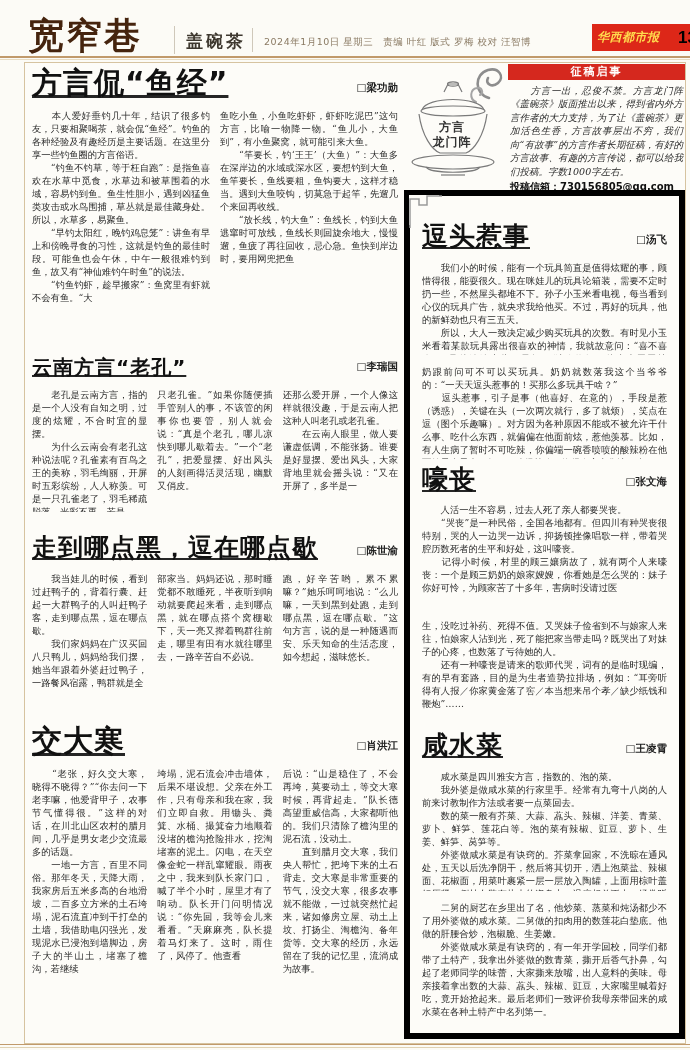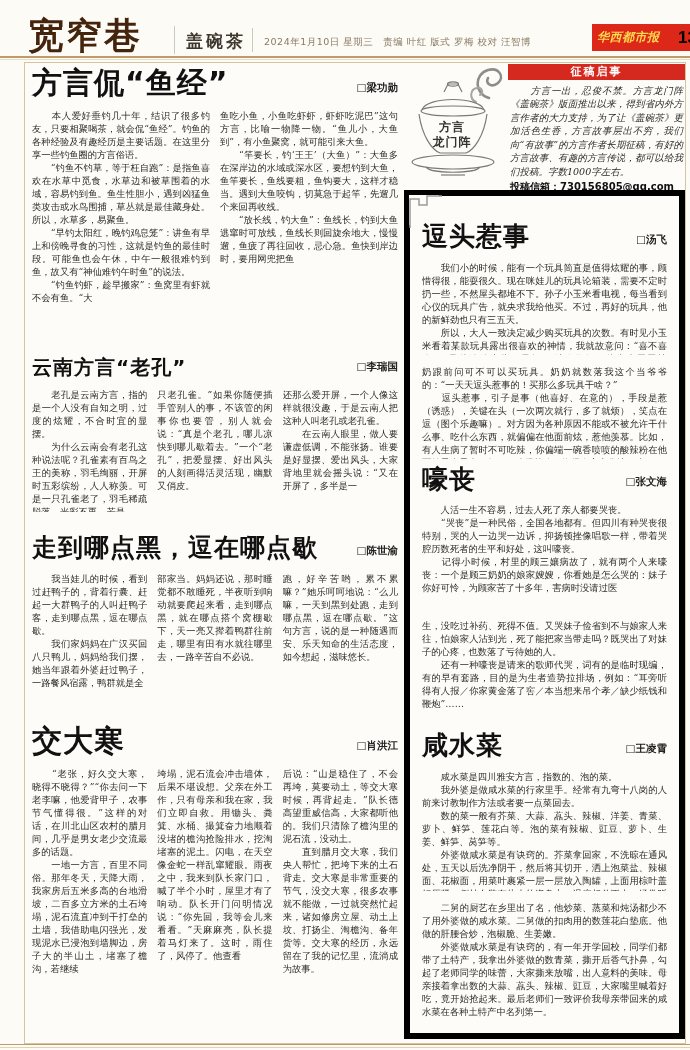--- a/index.html
+++ b/index.html
@@ -21,21 +21,21 @@
   .top-rule{position:absolute;left:0;top:56px;width:690px;height:2px;background:#c19a6b;}
   .top-rule2{position:absolute;left:0;top:59px;width:690px;height:1px;background:#e8dcc2;}
   .bottom-rule{position:absolute;left:0;top:1044px;width:690px;height:1px;background:#c19a6b;}
   .bottom-rule2{position:absolute;left:0;top:1047px;width:690px;height:1px;background:#e0d2b4;}
 
   
   .frame{position:absolute;left:24px;top:62px;width:660px;height:980px;border:1px solid #d6c3a0;background:#fdfcf8;}
 
   
   .art{position:absolute;}
-  .art-head{position:relative;}
+  .art-head{position:relative;text-decoration:underline;}
   .headline{font-family:"DejaVu Sans","Liberation Sans",sans-serif;font-weight:bold;color:#111;
             letter-spacing:1px;line-height:1.1;margin:0;}
   .byline{position:absolute;right:0;bottom:4px;font-size:10.5px;font-weight:bold;color:#222;
           font-family:"DejaVu Sans","Liberation Sans",sans-serif;}
   .cols{display:flex;gap:10px;overflow:hidden;margin-top:10px;}
   .coltext{flex:1;font-size:9.3px;line-height:1.40;text-align:justify;white-space:pre-line;
            color:#2b2b2b;overflow:hidden;}
 
   
   #a1{left:32px;top:66px;width:366px;} #a1 .headline{font-size:30px;} #a1 .cols{height:226px;}

